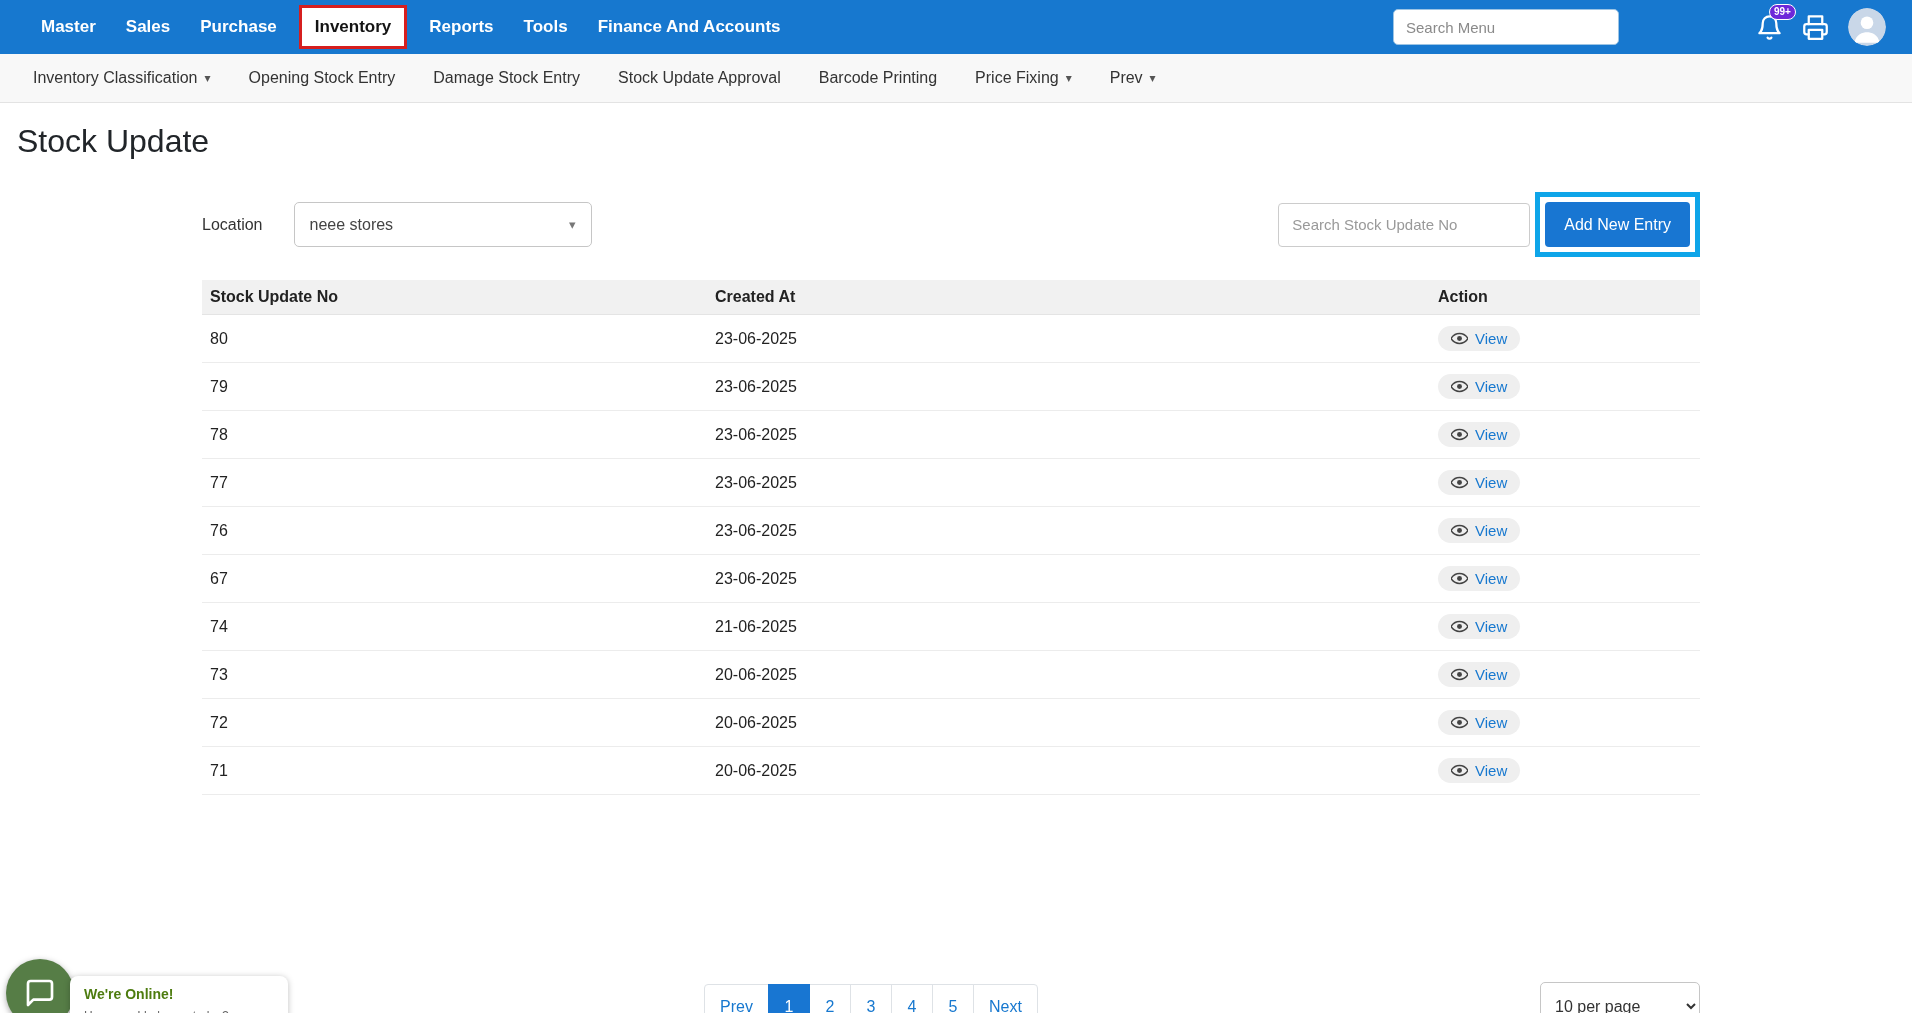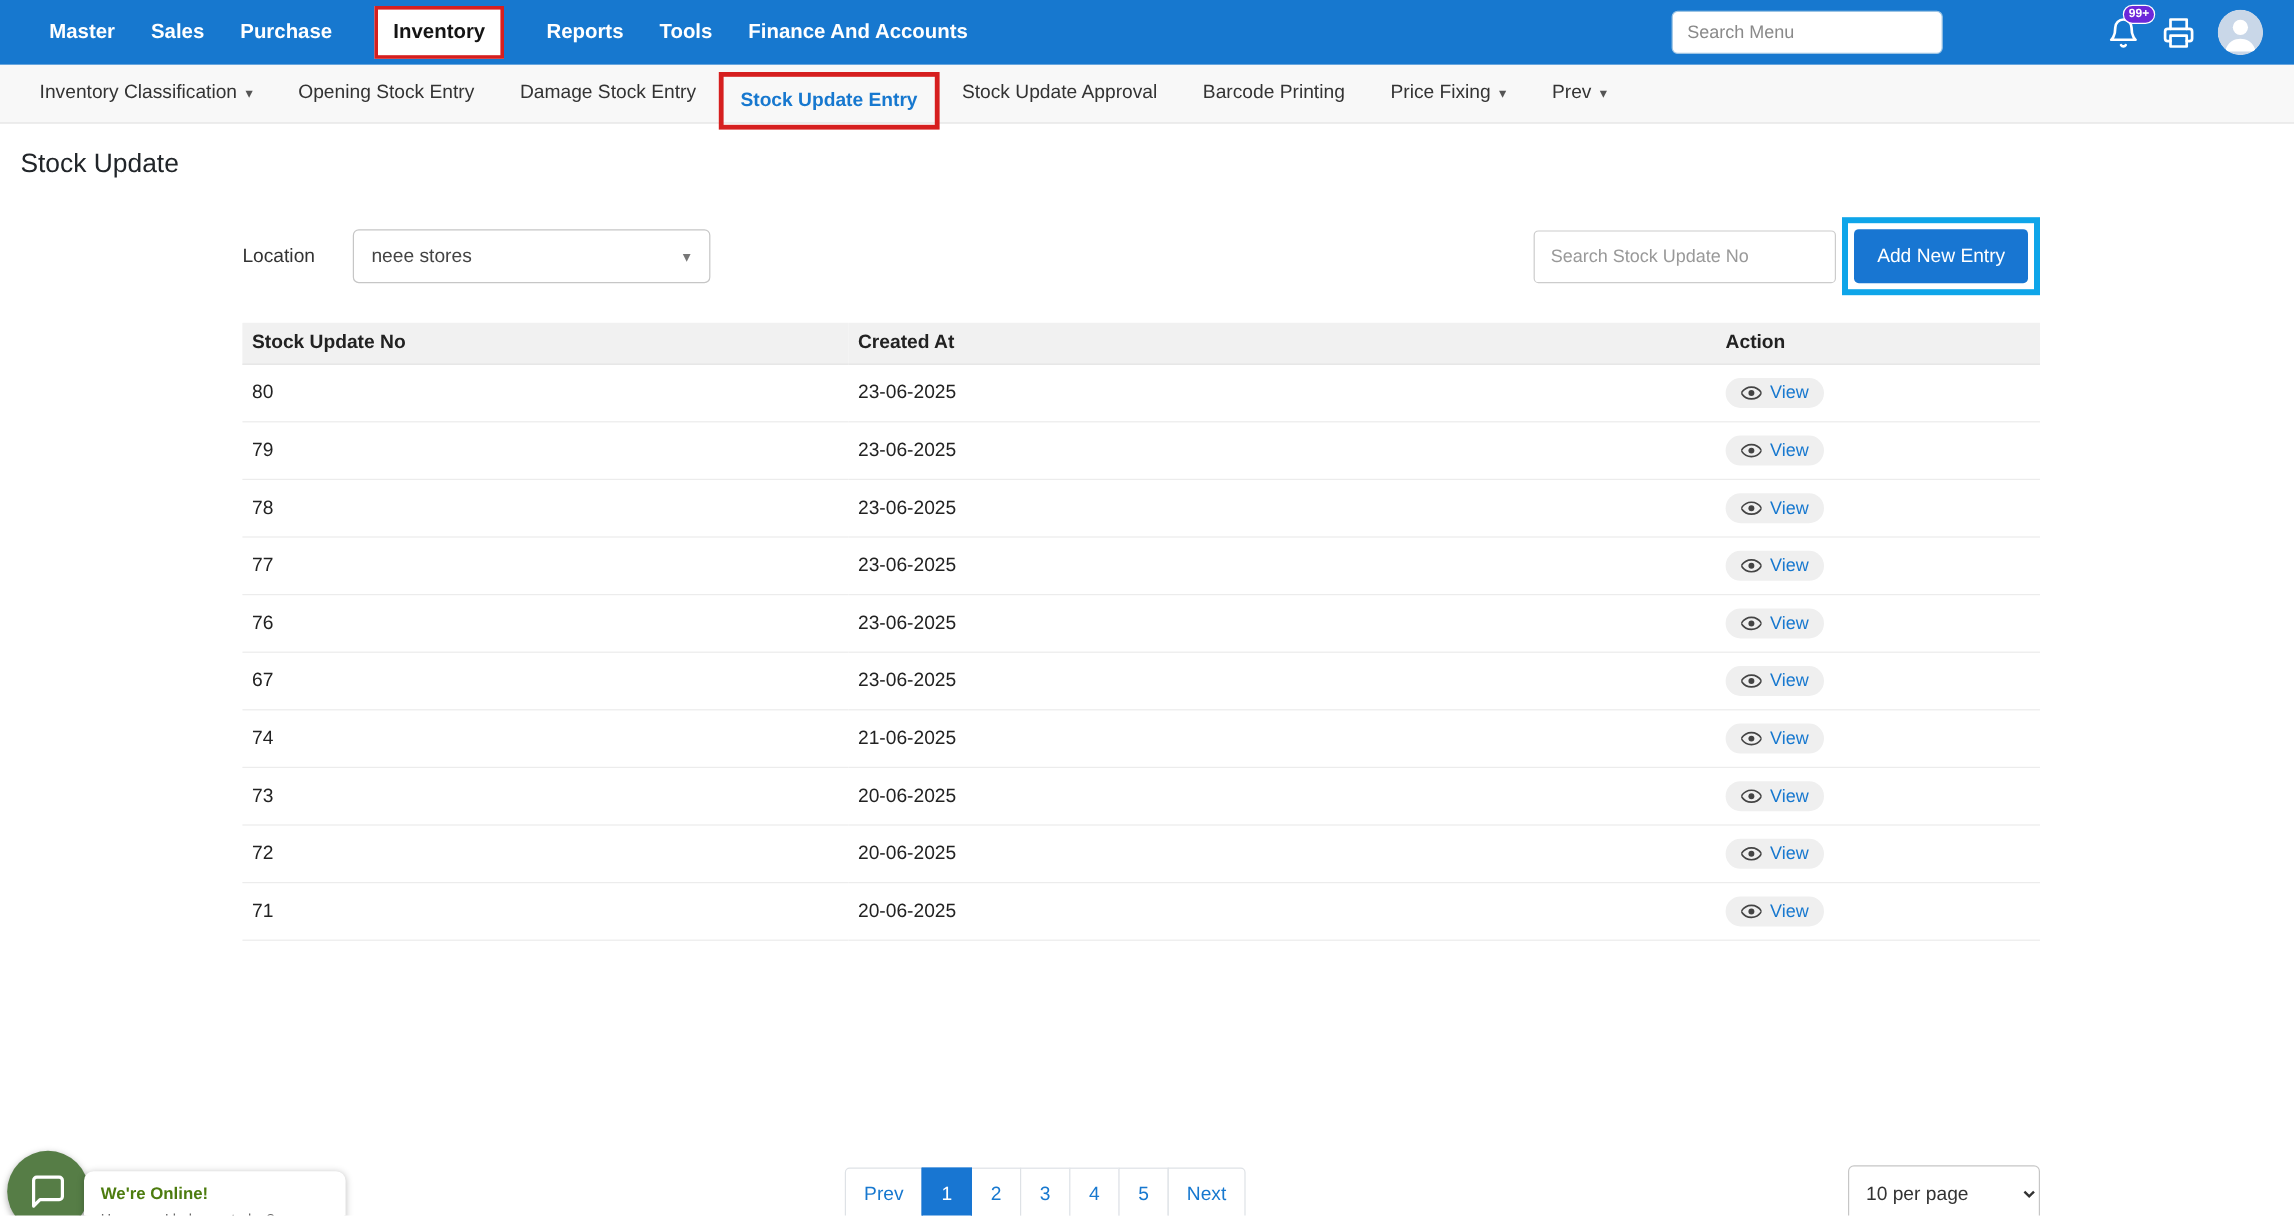--- a/index.html
+++ b/index.html
@@ -7,42 +7,42 @@
   body {
     width: 1912px; height: 1013px; overflow: hidden; position: relative;
     font-family: "Liberation Sans", sans-serif; background: #fff; color: #222;
   }
 
   
   .navbar { height: 54px; background: #1778cf; display: flex; align-items: center; padding: 0 26px; }
   .nav-item { color: #fff; font-weight: bold; font-size: 17px; padding: 0 15px; height: 54px;
     display: flex; align-items: center; cursor: pointer; white-space: nowrap; }
   .nav-item.active { background: #fff; color: #141414; height: auto; padding: 9px 13px;
-    border: 3px solid #d61f1f; margin: 0 20px; justify-content: flex-end; }
+    border: 3px solid #d61f1f; margin: 0 7px; justify-content: flex-end; }
   .nav-right { margin-left: auto; display: flex; align-items: center; gap: 19px; }
   .menu-search { width: 226px; height: 36px; border: 1px solid #9cc4e4; border-radius: 5px;
     padding: 0 12px; font-size: 15px; outline: none; font-family: inherit; margin-right: 118px; }
   .menu-search::placeholder { color: #8a8a8a; }
   .icon-btn { position: relative; display: flex; align-items: center; cursor: pointer; }
   .nbadge { position: absolute; top: -10px; left: 13px; background: #6d28d9; color: #fff;
     font-size: 10px; font-weight: bold; padding: 2px 4px; border-radius: 8px; border: 1px solid #fff; line-height: 1; }
   .avatar { width: 38px; height: 38px; border-radius: 50%; overflow: hidden; cursor: pointer; }
 
   
   .subnav { height: 49px; background: #f8f8f8; border-bottom: 1px solid #e3e3e3;
     display: flex; align-items: center; padding: 0 14px; }
   .subnav-item { font-size: 16px; color: #333; padding: 0 19px; display: flex; align-items: center;
     gap: 7px; cursor: pointer; white-space: nowrap; }
   .caret { display: none; font-size: 12px; color: #555; }
   .has-caret .caret { display: inline; }
   .subnav-item.active { color: #1778cf; font-weight: bold; border: 4px solid #d61f1f;
     padding: 11px 14px; position: relative; top: 6px; z-index: 2; }
 
   
-  .page-title { font-size: 22px; font-weight: 500; color: #212529; margin: 20px 0 0 17px; }
+  .page-title { font-size: 32px; font-weight: 500; color: #212529; margin: 20px 0 0 17px; }
   .content { width: 1498px; margin: 32px 0 0 202px; }
 
   .toolbar { display: flex; justify-content: space-between; align-items: center; }
   .loc { display: flex; align-items: center; gap: 31px; }
   .loc-label { font-size: 16px; color: #333; }
   .select-box { width: 298px; height: 45px; border: 1px solid #c6c6c6; border-radius: 5px;
     display: flex; align-items: center; justify-content: space-between; padding: 0 15px;
     font-size: 16px; color: #444; cursor: pointer; background: #fff; }
   .select-caret { color: #777; font-size: 13px; }
   .toolbar-right { display: flex; align-items: center; }
@@ -153,24 +153,20 @@
     <div class="subnav-item">
       <span>Opening Stock Entry</span>
 
     </div>
 
     <div class="subnav-item">
       <span>Damage Stock Entry</span>
 
     </div>
 
-    <div class="subnav-item active">
-      <span>Stock Update Entry</span>
-
-    </div>
 
     <div class="subnav-item">
       <span>Stock Update Approval</span>
 
     </div>
 
     <div class="subnav-item">
       <span>Barcode Printing</span>
 
     </div>

